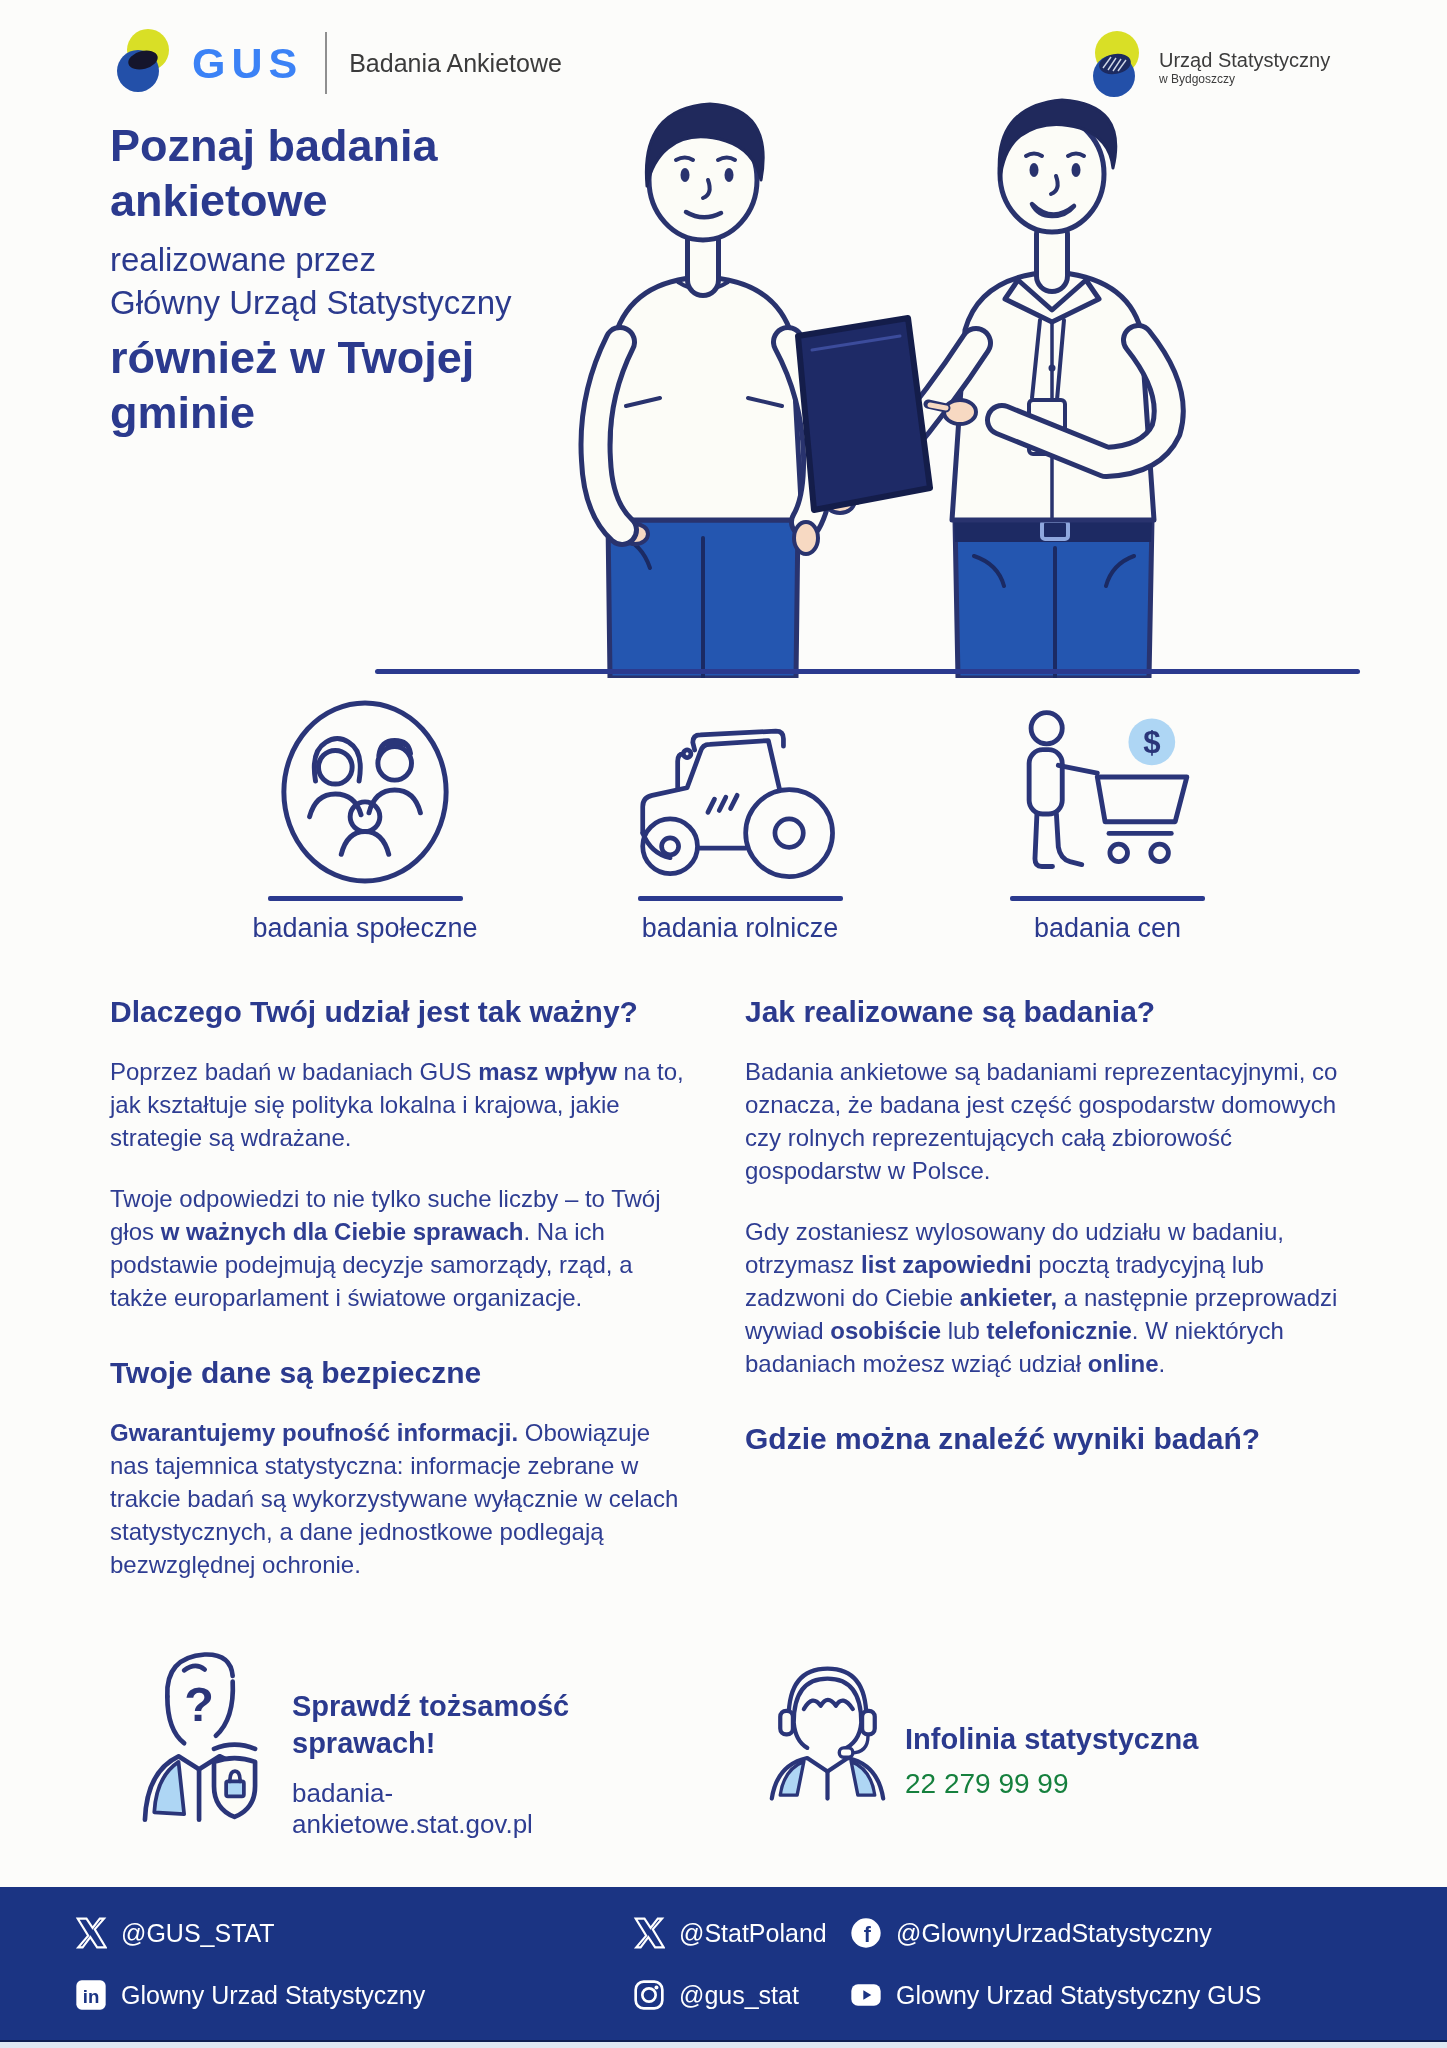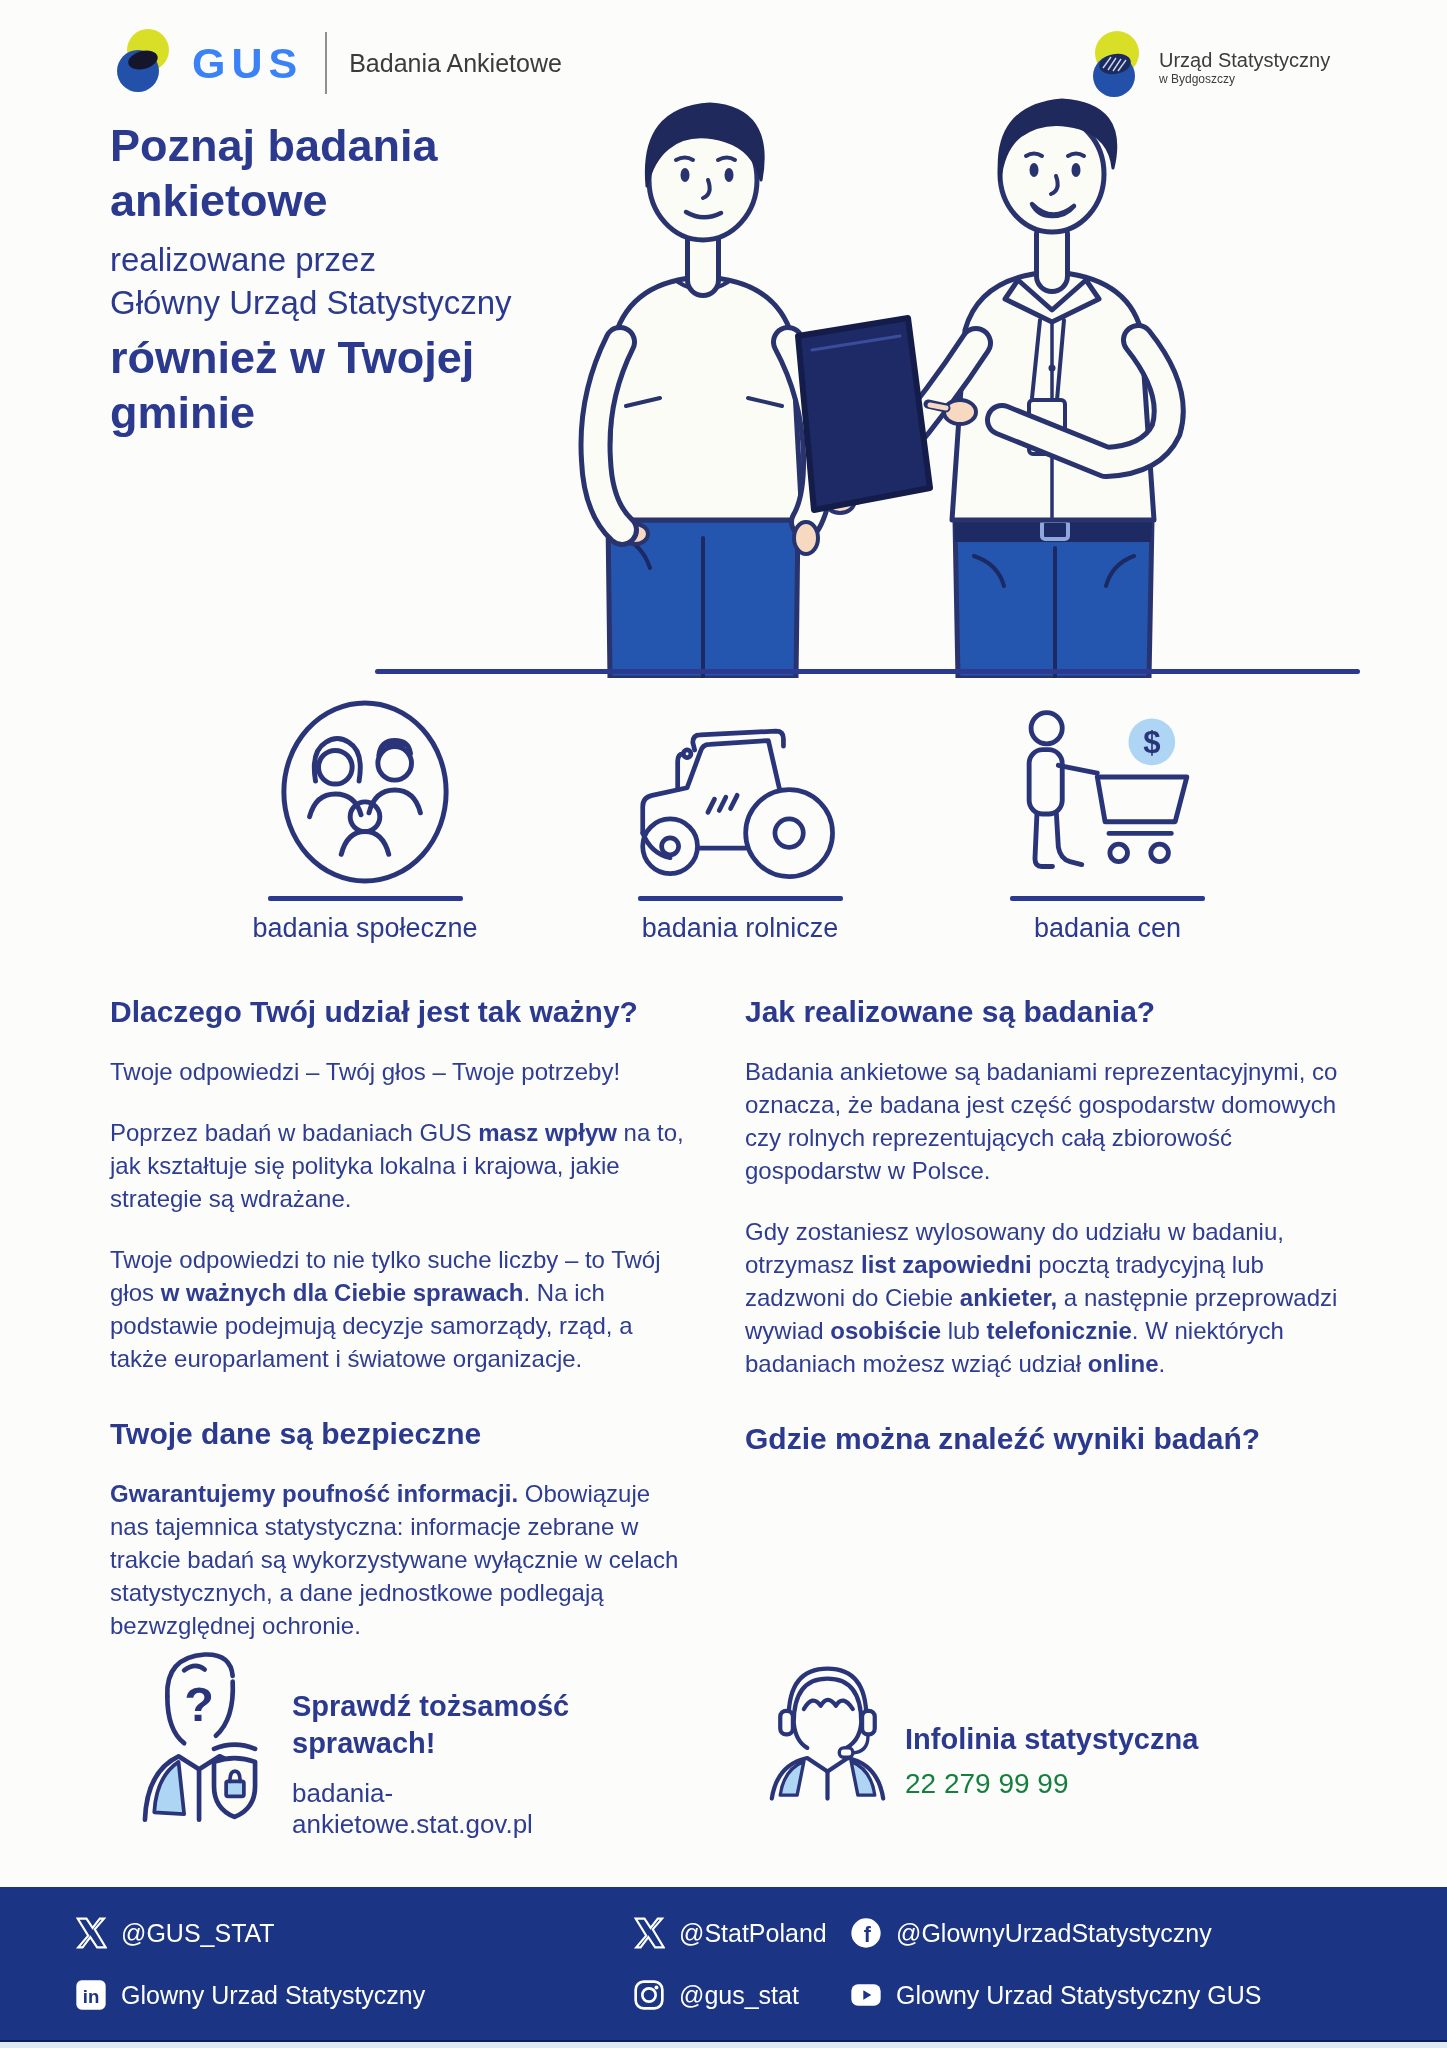--- a/index.html
+++ b/index.html
@@ -238,21 +238,20 @@
           <circle cx="168" cy="156" r="9"></circle>
         </svg>
       </div>
       <div class="rule"></div>
       <div class="lbl">badania cen</div>
     </div>
   </div>
 
   <div class="col col-left">
     <h2>Dlaczego Twój udział jest tak ważny?</h2>
-    <p>Twoje odpowiedzi – Twój głos – Twoje potrzeby!</p>
     <p><span>Poprzez badań w badaniach GUS </span><b>masz wpływ</b><span> na to, jak kształtuje się polityka lokalna i krajowa, jakie strategie są wdrażane.</span></p>
     <p><span>Twoje odpowiedzi to nie tylko suche liczby – to Twój głos </span><b>w ważnych dla Ciebie sprawach</b><span>. Na ich podstawie podejmują decyzje samorządy, rząd, a także europarlament i światowe organizacje.</span></p>
     <h2 class="mt">Twoje dane są bezpieczne</h2>
     <p><b>Gwarantujemy poufność informacji.</b><span> Obowiązuje nas tajemnica statystyczna: informacje zebrane w trakcie badań są wykorzystywane wyłącznie w celach statystycznych, a dane jednostkowe podlegają bezwzględnej ochronie.</span></p>
   </div>
 
   <div class="col col-right">
     <h2>Jak realizowane są badania?</h2>
     <p>Badania ankietowe są badaniami reprezentacyjnymi, co oznacza, że badana jest część gospodarstw domowych czy rolnych reprezentujących całą zbiorowość gospodarstw w Polsce.</p>
     <p><span>Gdy zostaniesz wylosowany do udziału w badaniu, otrzymasz </span><b>list zapowiedni</b><span> pocztą tradycyjną lub zadzwoni do Ciebie </span><b>ankieter,</b><span> a następnie przeprowadzi wywiad </span><b>osobiście</b><span> lub </span><b>telefonicznie</b><span>. W niektórych badaniach możesz wziąć udział </span><b>online</b><span>.</span></p>

